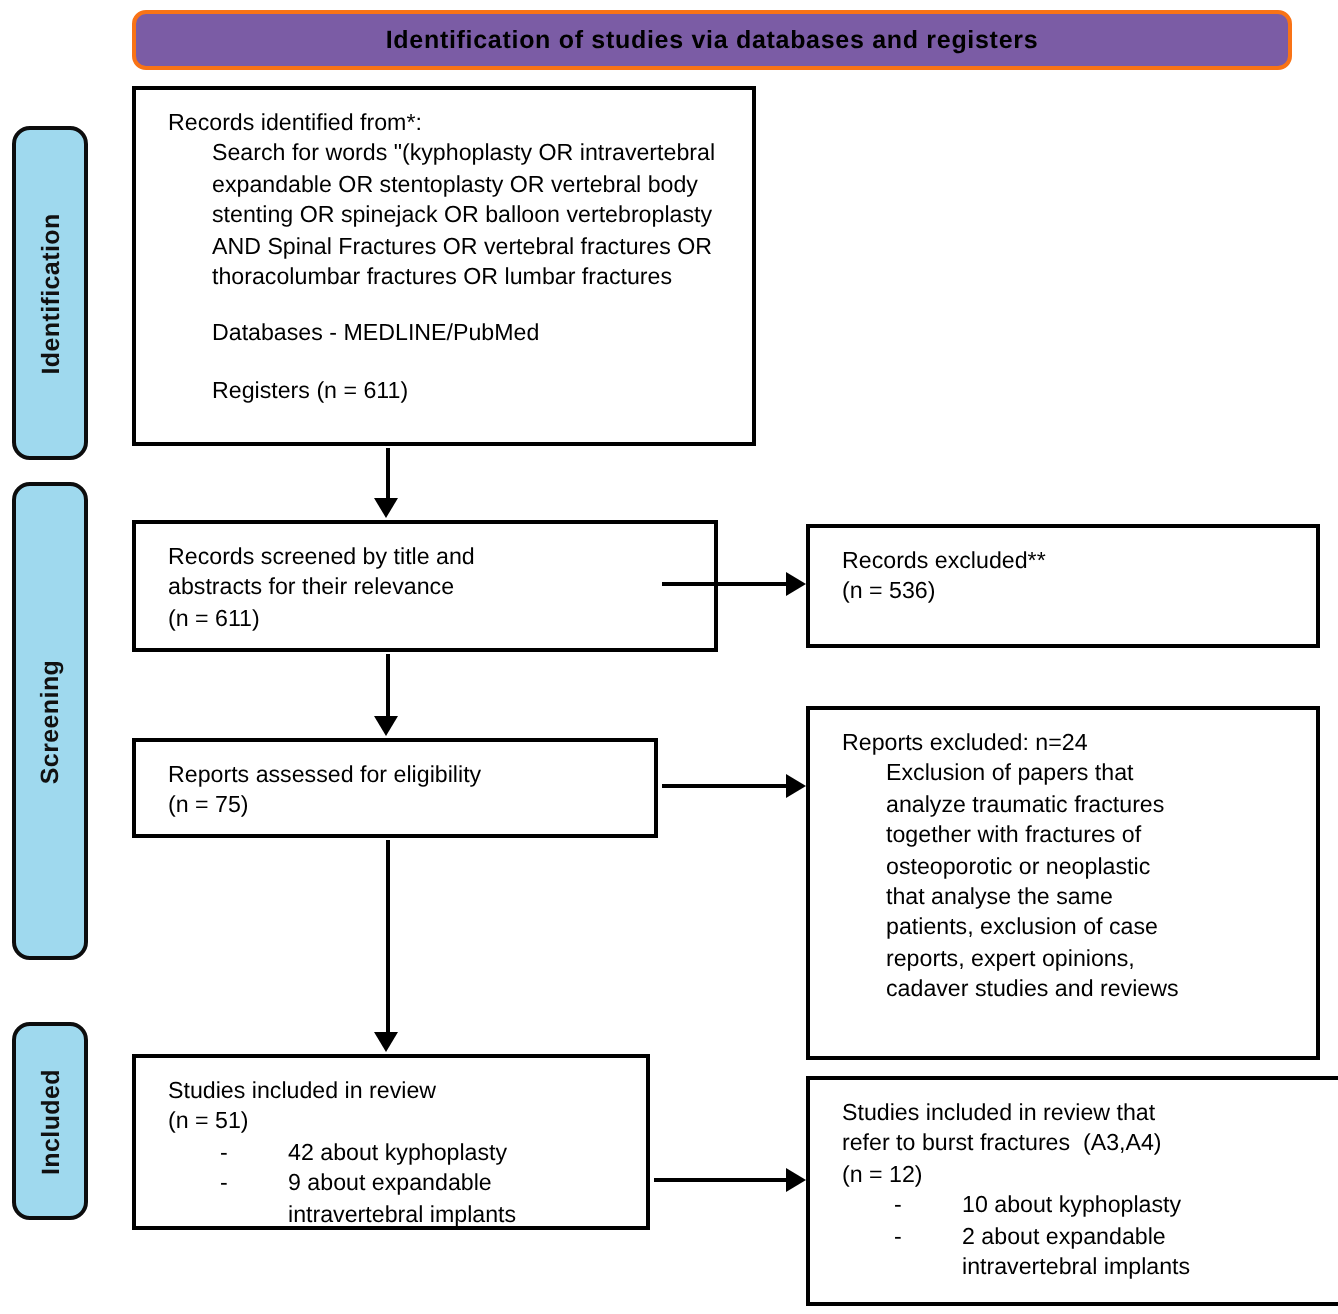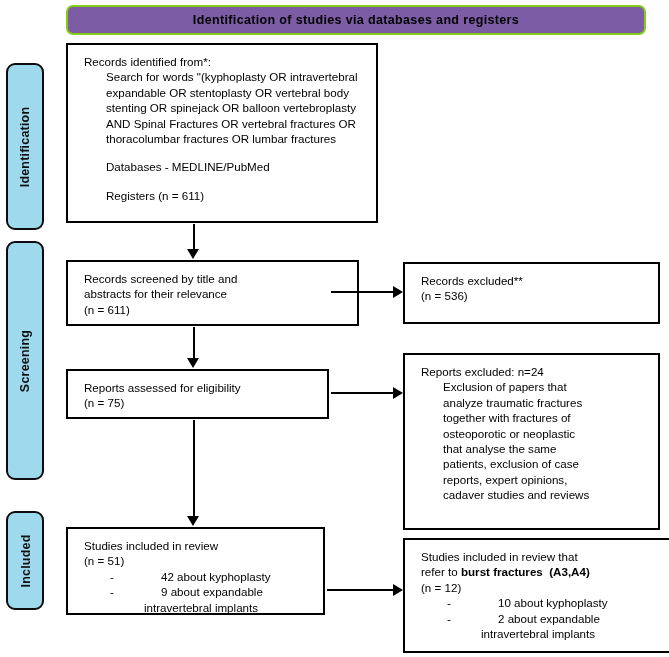--- a/index.html
+++ b/index.html
@@ -20,21 +20,21 @@
   }
 
   
   .header-banner {
     position: absolute;
     left: 66px;
     top: 5px;
     width: 580px;
     height: 30px;
     background: #7b5ca5;
-    border: 2px solid #84cc16;
+    border: 2px solid #f97316;
     border-radius: 7px;
     display: flex;
     align-items: center;
     justify-content: center;
     box-sizing: border-box;
   }
   .header-banner .htext {
     font-size: 12.5px;
     font-weight: bold;
     color: #000000;
@@ -80,22 +80,22 @@
   }
   .box .line { white-space: pre-wrap; }
   .box .indent1 { padding-left: 22px; }
   .box .indent2 { padding-left: 30px; }
   .box .spacer { height: 13px; }
   .bullet-row {
     display: flex;
     padding-left: 26px;
   }
   .bullet-row .dash { width: 34px; flex: none; }
-  .bullet-row .btext { flex: 1; margin-left: 17px; }
-  .bold { font-weight: bold; }
+  .bullet-row .btext { flex: 1; }
+  .bold { font-weight: normal; }
 
   #box-records-identified { left: 66px;  top: 43px;  width: 312px; height: 180px; }
   #box-records-screened   { left: 66px;  top: 260px; width: 293px; height: 66px; }
   #box-records-excluded   { left: 403px; top: 262px; width: 257px; height: 62px; }
   #box-reports-assessed   { left: 66px;  top: 369px; width: 263px; height: 50px; }
   #box-reports-excluded   { left: 403px; top: 353px; width: 257px; height: 177px; }
   #box-studies-included   { left: 66px;  top: 527px; width: 259px; height: 88px; }
   #box-studies-burst      { left: 403px; top: 538px; width: 304px; height: 115px; }
 
   

